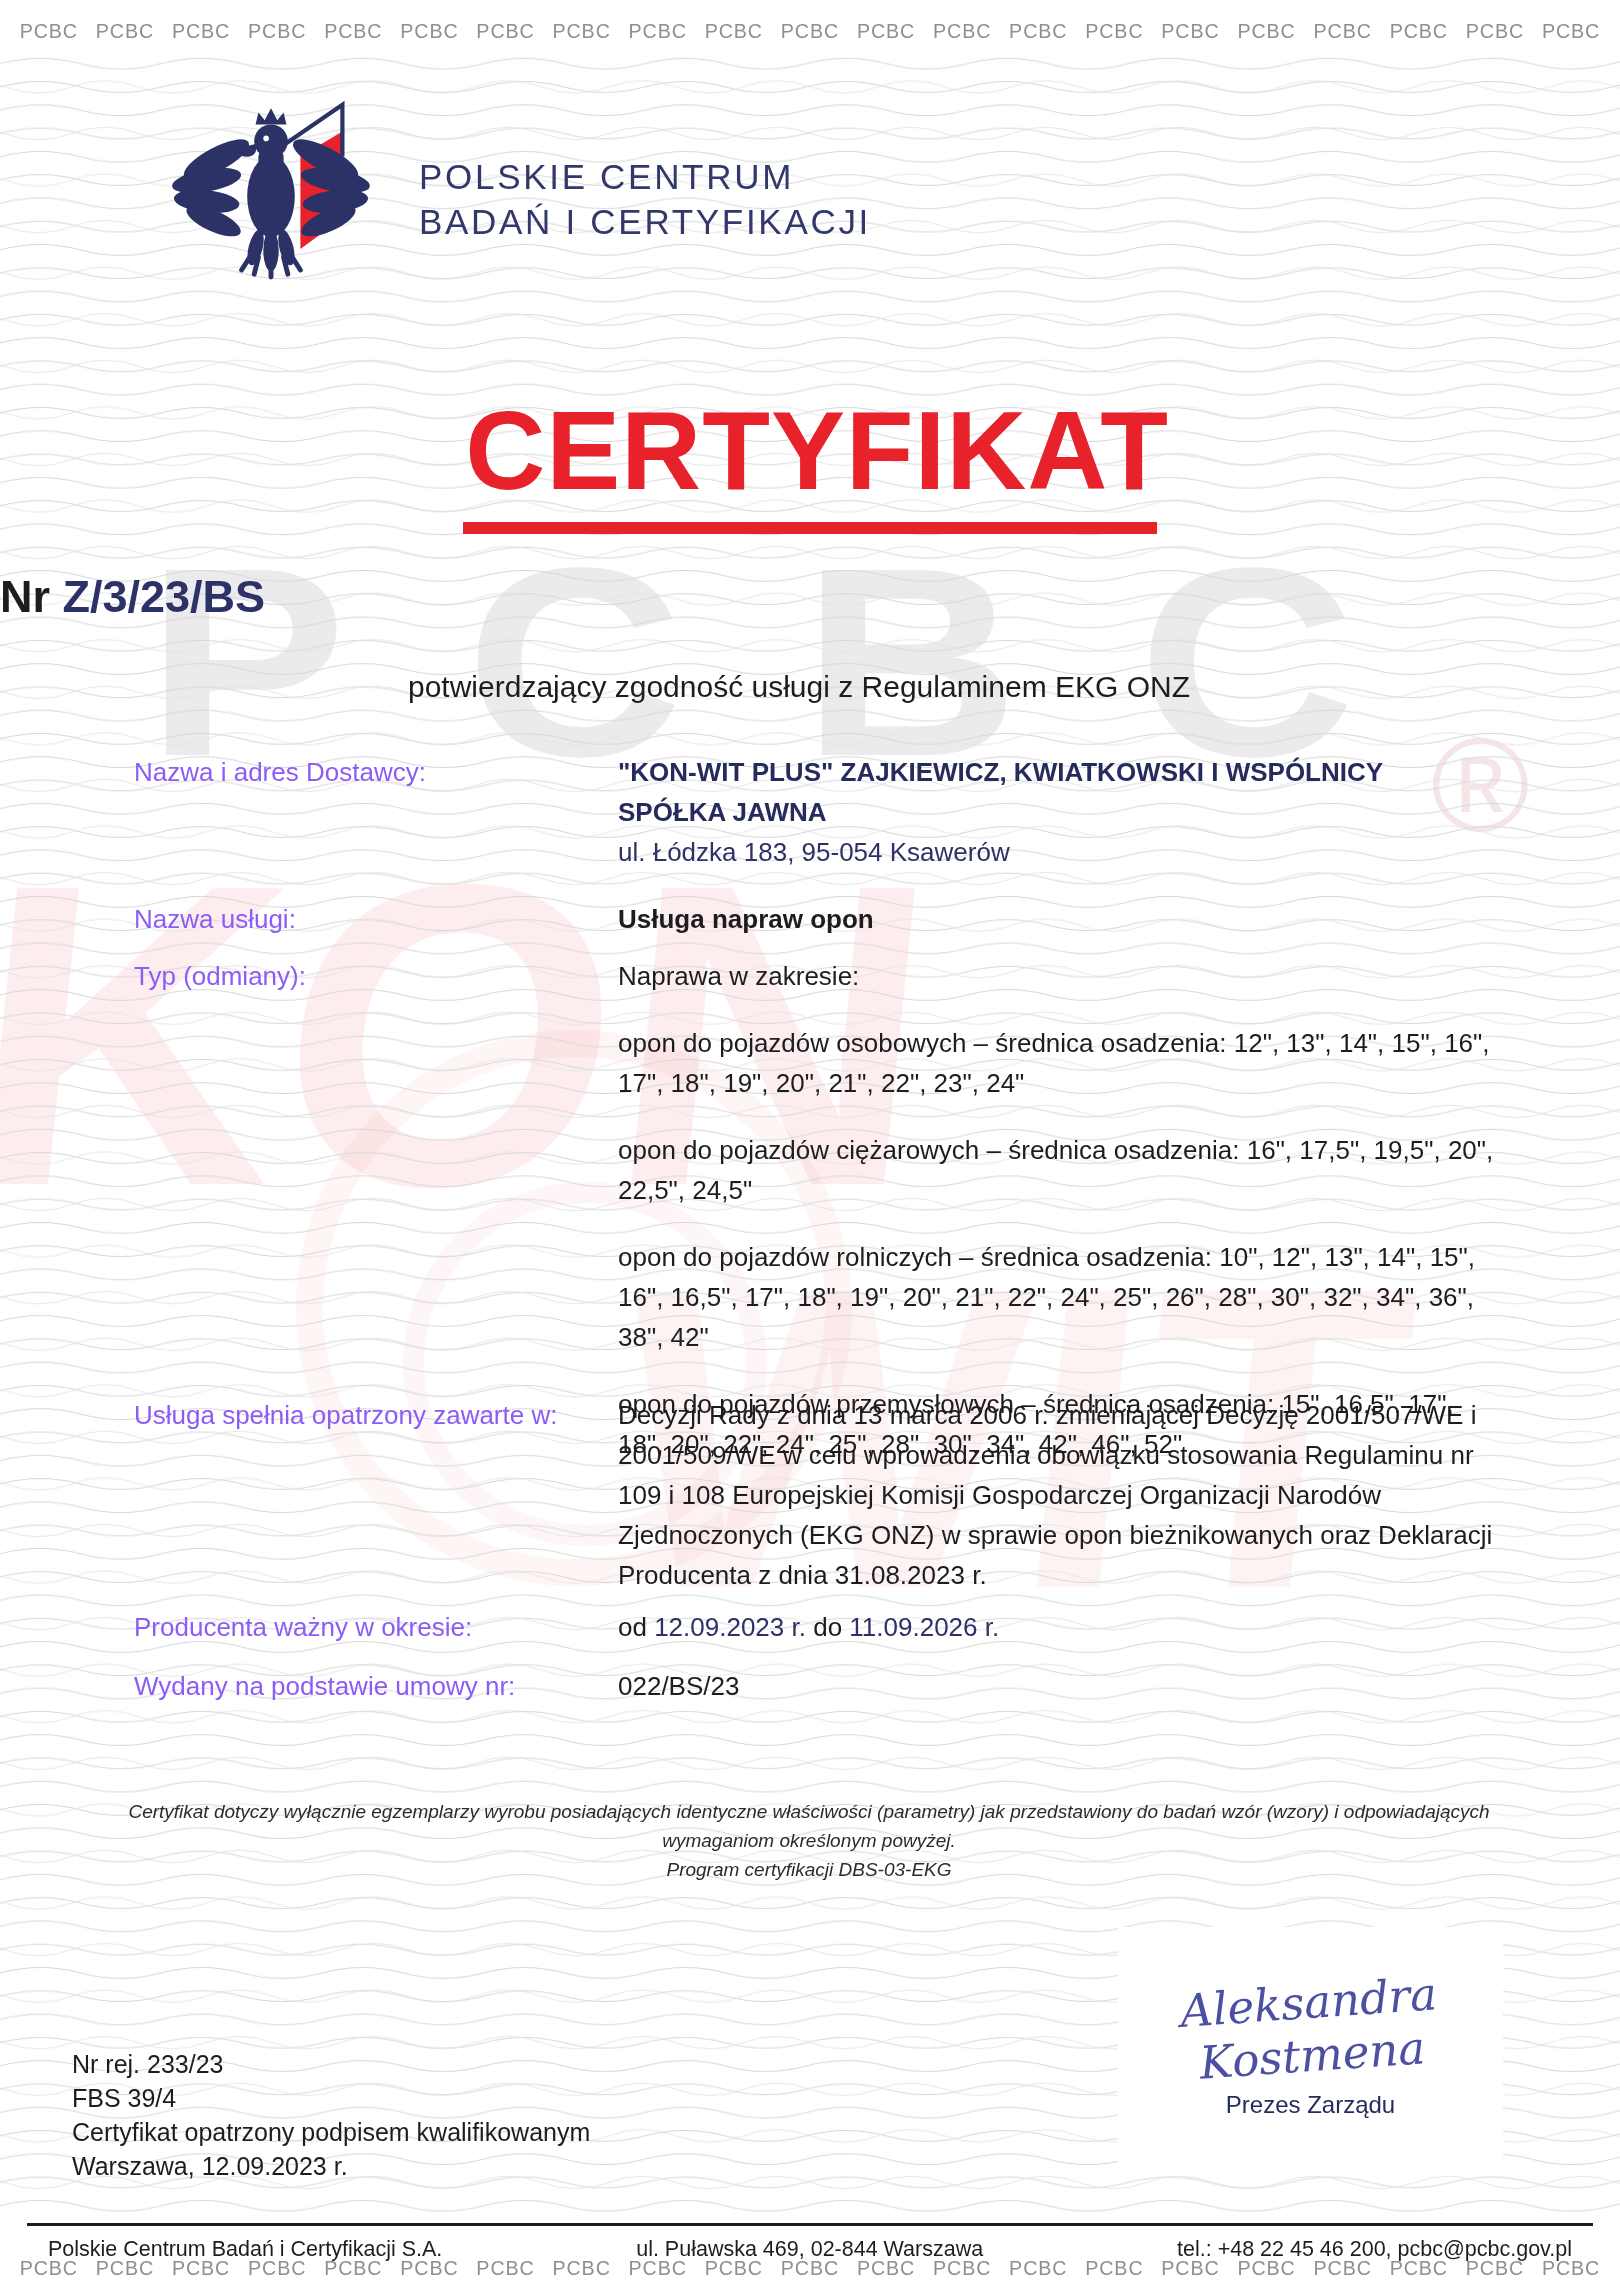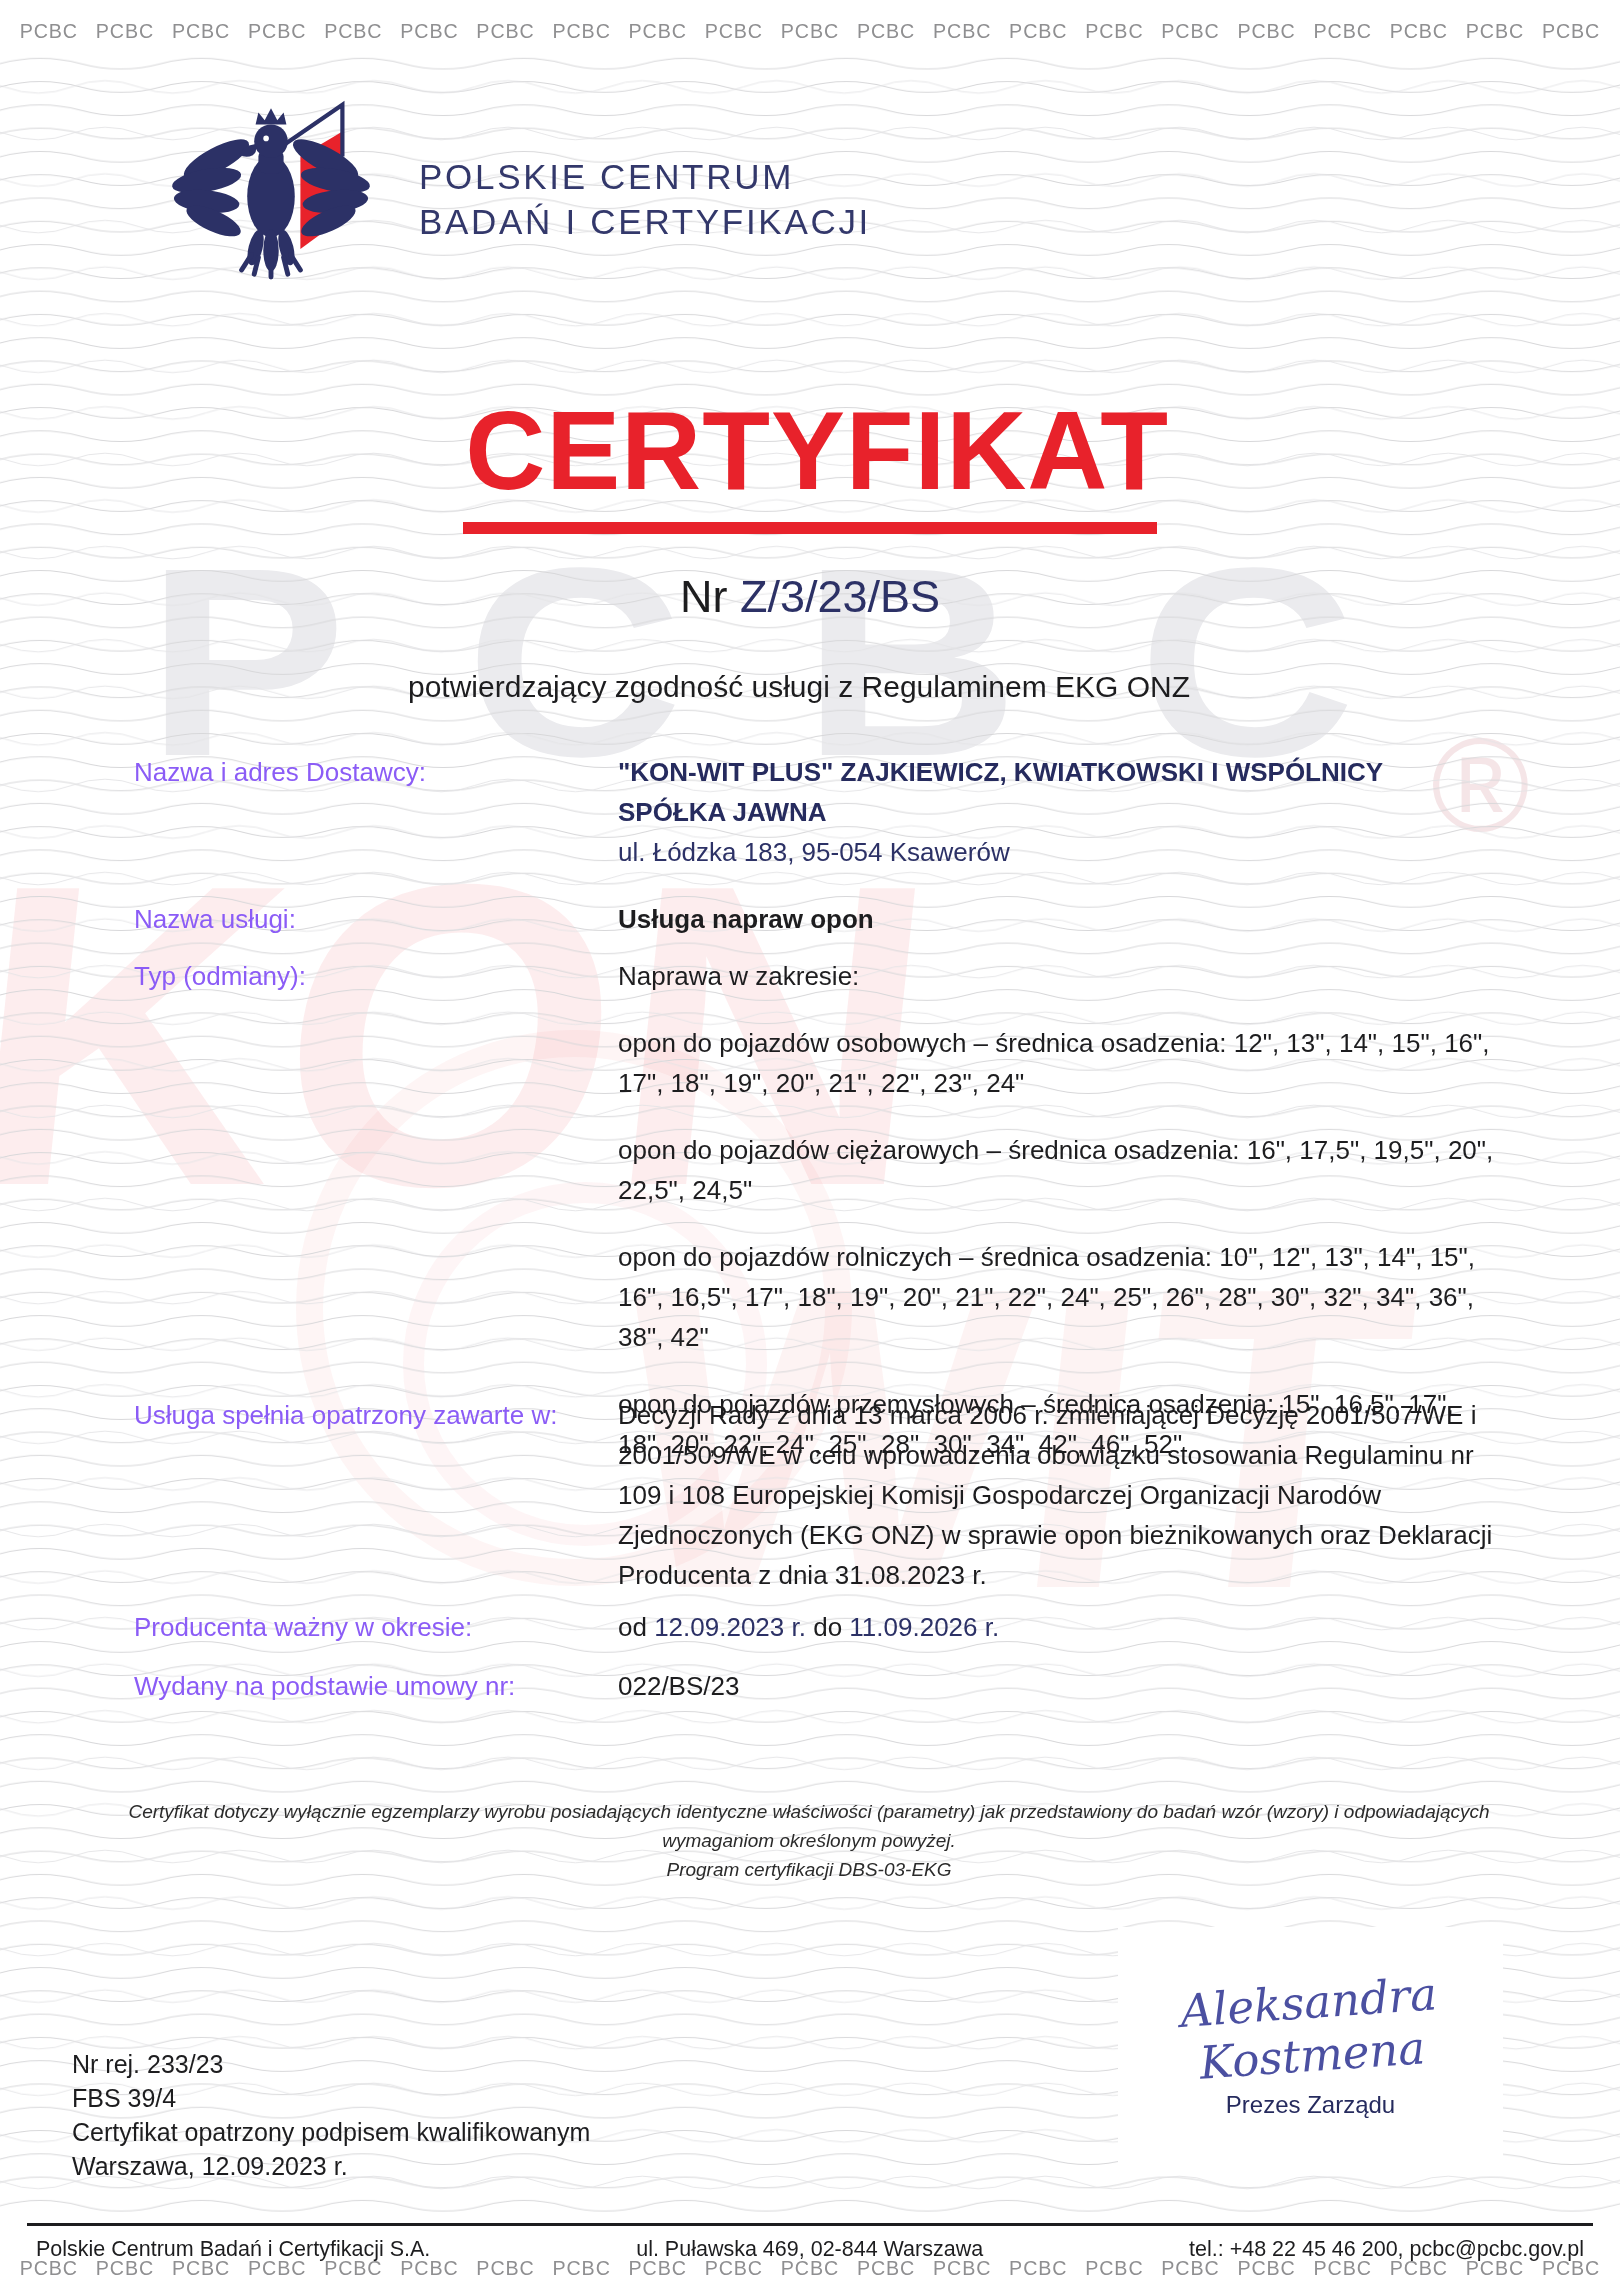--- a/index.html
+++ b/index.html
@@ -54,21 +54,21 @@
     text-align:center;font-size:111px;font-weight:700;letter-spacing:0.9px;
     color:#e8222b;
     padding-left:7px;
   }
   .title-underline{
     position:absolute;top:522px;left:463px;width:694px;height:11.6px;
     background:#e8222b;z-index:3;
   }
   .cert-no{
     position:absolute;top:571px;left:0;width:1620px;z-index:3;
-    text-align:center;font-size:45px;font-weight:400;color:#1d1d1f;
+    text-align:left;font-size:45px;font-weight:700;color:#1d1d1f;
   }
   .cert-no .num{color:#2c3166;}
   .subtitle{
     position:absolute;top:670px;left:0;width:1598px;z-index:3;
     text-align:center;font-size:30px;color:#1d1d1f;
   }
   
   .row{position:absolute;left:0;width:1620px;z-index:3;font-size:26px;line-height:40px;}
   .row .lbl{position:absolute;left:134px;top:0;width:475px;color:#8b5cf6;}
   .row .val{position:absolute;left:618px;top:0;width:887px;color:#1d1d1f;}
@@ -95,21 +95,21 @@
   .sig-title{margin-top:9px;font-size:24px;color:#262b5e;}
   
   .registry{
     position:absolute;top:2047px;left:72px;z-index:3;
     font-size:25px;line-height:34px;color:#1d1d1f;
   }
   
   .footer-line{position:absolute;top:2223px;left:27px;width:1566px;height:2.7px;background:#1d1d1f;z-index:4;}
   .footer{
     position:absolute;top:2237px;left:0;width:1620px;box-sizing:border-box;
-    padding:0 36px;display:flex;justify-content:space-between;
+    padding:0 48px;display:flex;justify-content:space-between;
     font-size:21.5px;color:#1d1d1f;z-index:4;
   }
 </style>
 </head>
 <body>
 
 <div class="page">
 
   <div class="wm-pcbc">PCBC</div>
   <div class="wm-brand wm-kon">KON</div>

